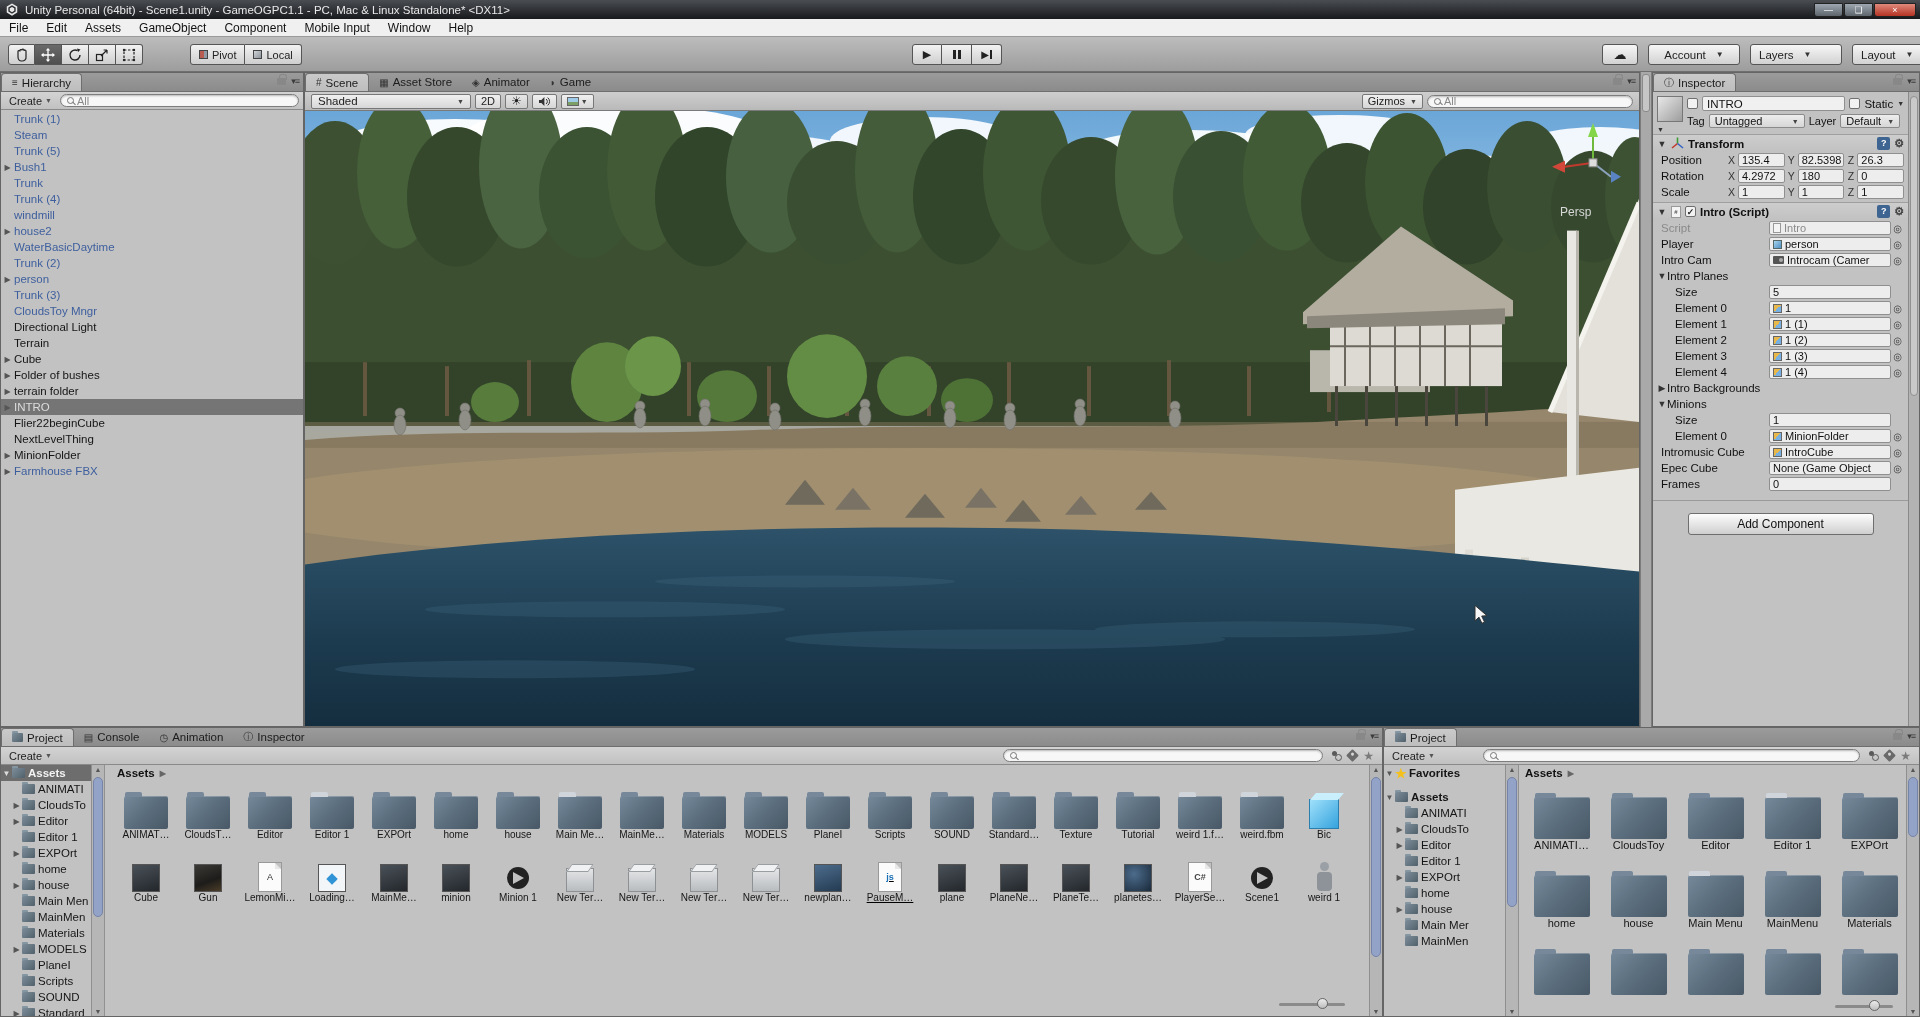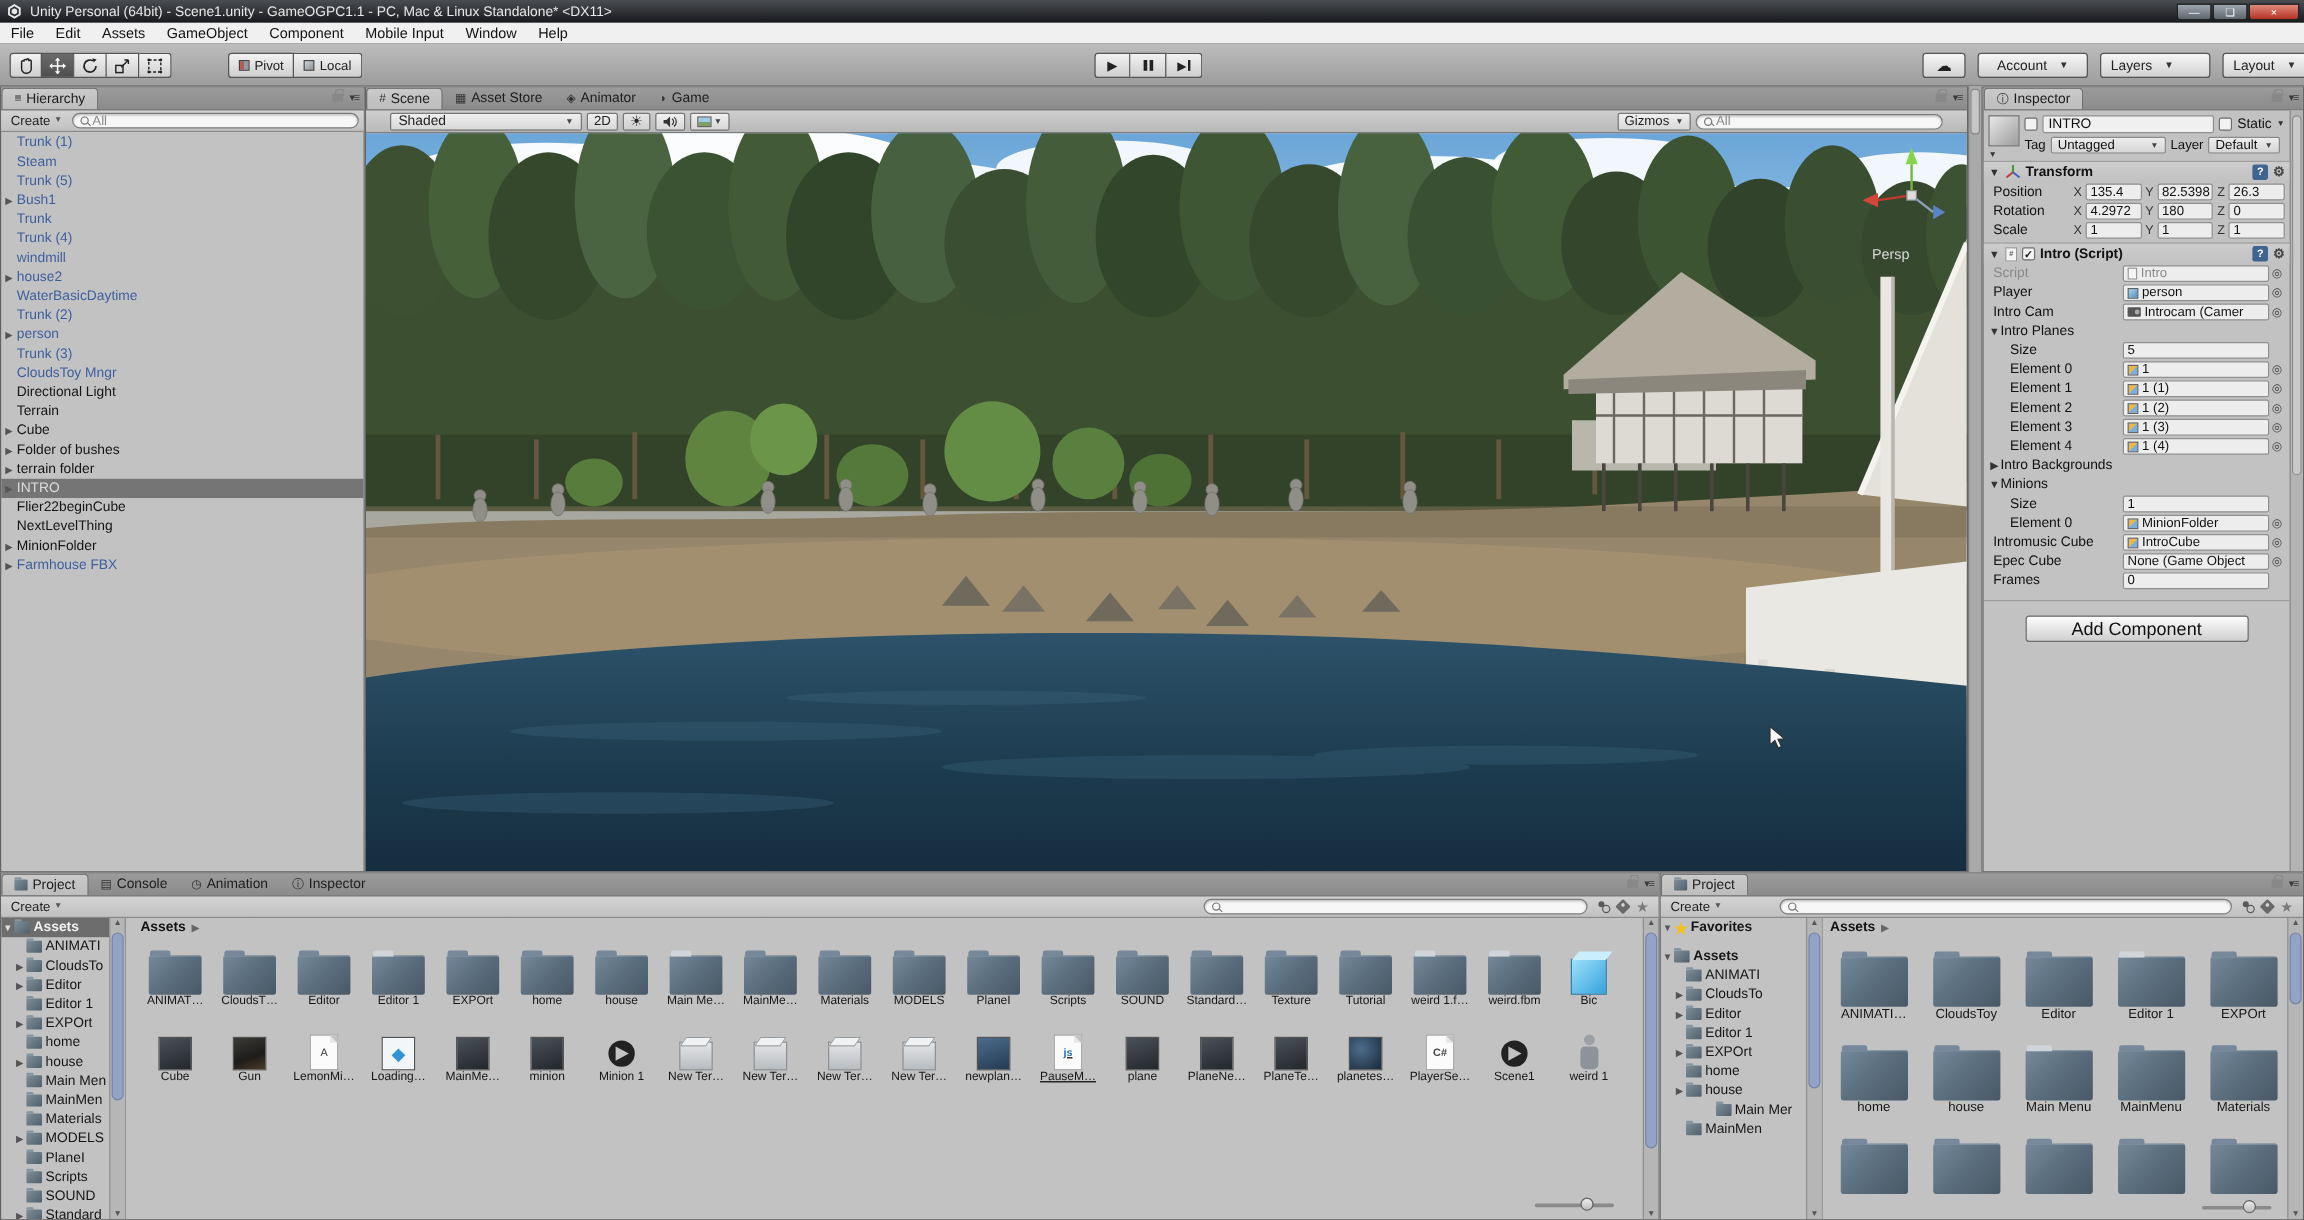--- a/index.html
+++ b/index.html
@@ -74,21 +74,21 @@
   #hierarchy{left:0;top:72px;width:304px;height:655px;}
   .hlist{position:absolute;top:38px;left:0;right:0;bottom:0;overflow:hidden;}
   .hrow{height:16px;display:flex;align-items:center;font-size:11.5px;color:#151515;}
   .hrow .harrow{width:13px;text-align:center;font-size:8px;color:#555;flex:none;}
   .hrow .prefab{color:var(--prefab);}
   .hrow.sel{background:var(--sel);}
   .hrow.sel .hlabel{color:#dcdcdc;}
   
   #scenepanel{left:304px;top:72px;width:1336px;height:655px;}
   .scenebar{height:19px;background:linear-gradient(#cecece,#b9b9b9);border-bottom:1px solid #7a7a7a;
-    display:flex;align-items:center;padding:0 20px;gap:4px;font-size:11.5px;color:#222;justify-content:center;}
+    display:flex;align-items:center;padding:0 6px;gap:4px;font-size:11.5px;color:#222;justify-content:center;}
   .sdd{height:15px;border:1px solid #777;border-radius:2px;background:linear-gradient(#f0f0f0,#d7d7d7);
     display:flex;align-items:center;padding:0 6px;font-size:11.5px;gap:6px;}
   .sdd .dn{font-size:7px;color:#444;margin-left:auto;}
   .sbtn{height:15px;border:1px solid #777;border-radius:2px;background:linear-gradient(#f0f0f0,#d7d7d7);
     display:flex;align-items:center;padding:0 5px;font-size:11px;gap:2px;}
   .sbtn.on{background:linear-gradient(#e6e6e6,#cfcfcf);}
   .picto{width:12px;height:9px;background:linear-gradient(180deg,#9ecbe8 55%,#7c9f66 55%);border:1px solid #666;}
   .scenecanvas{position:absolute;top:38px;left:0;right:0;bottom:0;}
   .scenecanvas svg{width:100%;height:100%;display:block;}
   
@@ -130,21 +130,21 @@
   .bcube{width:9px;height:9px;background:linear-gradient(135deg,#a8d4ee,#4e8fc4);border:1px solid #566;flex:none;}
   .camic{width:11px;height:8px;background:#555;border-radius:1px;position:relative;flex:none;}
   .camic:after{content:"";position:absolute;right:1px;top:1.5px;width:4px;height:4px;border-radius:50%;background:#aaa;}
   .trow{display:flex;align-items:center;height:16px;padding:0 4px 0 8px;gap:2px;}
   .trow .lbl{width:64px;flex:none;}
   .axl{width:9px;text-align:center;color:#333;font-size:10.5px;flex:none;}
   .tfield{flex:1;height:14px;background:#ededed;border:1px solid #8f8f8f;border-radius:2px;
     padding:0 3px;font-size:11px;display:flex;align-items:center;min-width:0;overflow:hidden;}
   .addwrap{border-top:1px solid #9a9a9a;margin-top:8px;padding-top:12px;display:flex;justify-content:center;}
   .addbtn{width:186px;height:22px;border:1px solid #6f6f6f;border-radius:3px;
-    background:linear-gradient(#fdfdfd,#cfcfcf);font-size:15px;color:#111;display:flex;align-items:center;justify-content:center;}
+    background:linear-gradient(#fdfdfd,#cfcfcf);font-size:12px;color:#111;display:flex;align-items:center;justify-content:center;}
   
   #projleft{left:0;top:727px;width:1383px;height:290px;}
   #projright{left:1383px;top:727px;width:537px;height:290px;}
   .pbody{position:absolute;top:37px;left:0;right:0;bottom:0;overflow:hidden;}
   .treecol{position:absolute;left:0;top:0;bottom:0;border-right:1px solid #919191;overflow:hidden;}
   .trow2{height:16px;display:flex;align-items:center;font-size:11.5px;color:#161616;white-space:nowrap;overflow:hidden;}
   .trow2 .harrow{width:11px;font-size:8px;color:#555;text-align:center;flex:none;}
   .trow2.rootrow{font-weight:bold;}
   .trow2.selroot{background:#6d6d6d;color:#f2f2f2;}
   .minifolder{width:13px;height:10px;background:linear-gradient(135deg,#7e8f9b,#50606b);border-radius:1px;
@@ -1366,21 +1366,21 @@
           <div class="trow2" style="padding-left: 10px;">
             <span class="harrow"></span>
             <span class="minifolder"></span>
             <span>home</span>
           </div>
           <div class="trow2" style="padding-left: 10px;">
             <span class="harrow">▶</span>
             <span class="minifolder"></span>
             <span>house</span>
           </div>
-          <div class="trow2" style="padding-left: 10px; justify-content: center;">
+          <div class="trow2" style="padding-left: 10px;">
             <span class="harrow"></span>
             <span class="minifolder"></span>
             <span>Main Mer</span>
           </div>
           <div class="trow2" style="padding-left: 10px;">
             <span class="harrow"></span>
             <span class="minifolder"></span>
             <span>MainMen</span>
           </div>
         </div>

